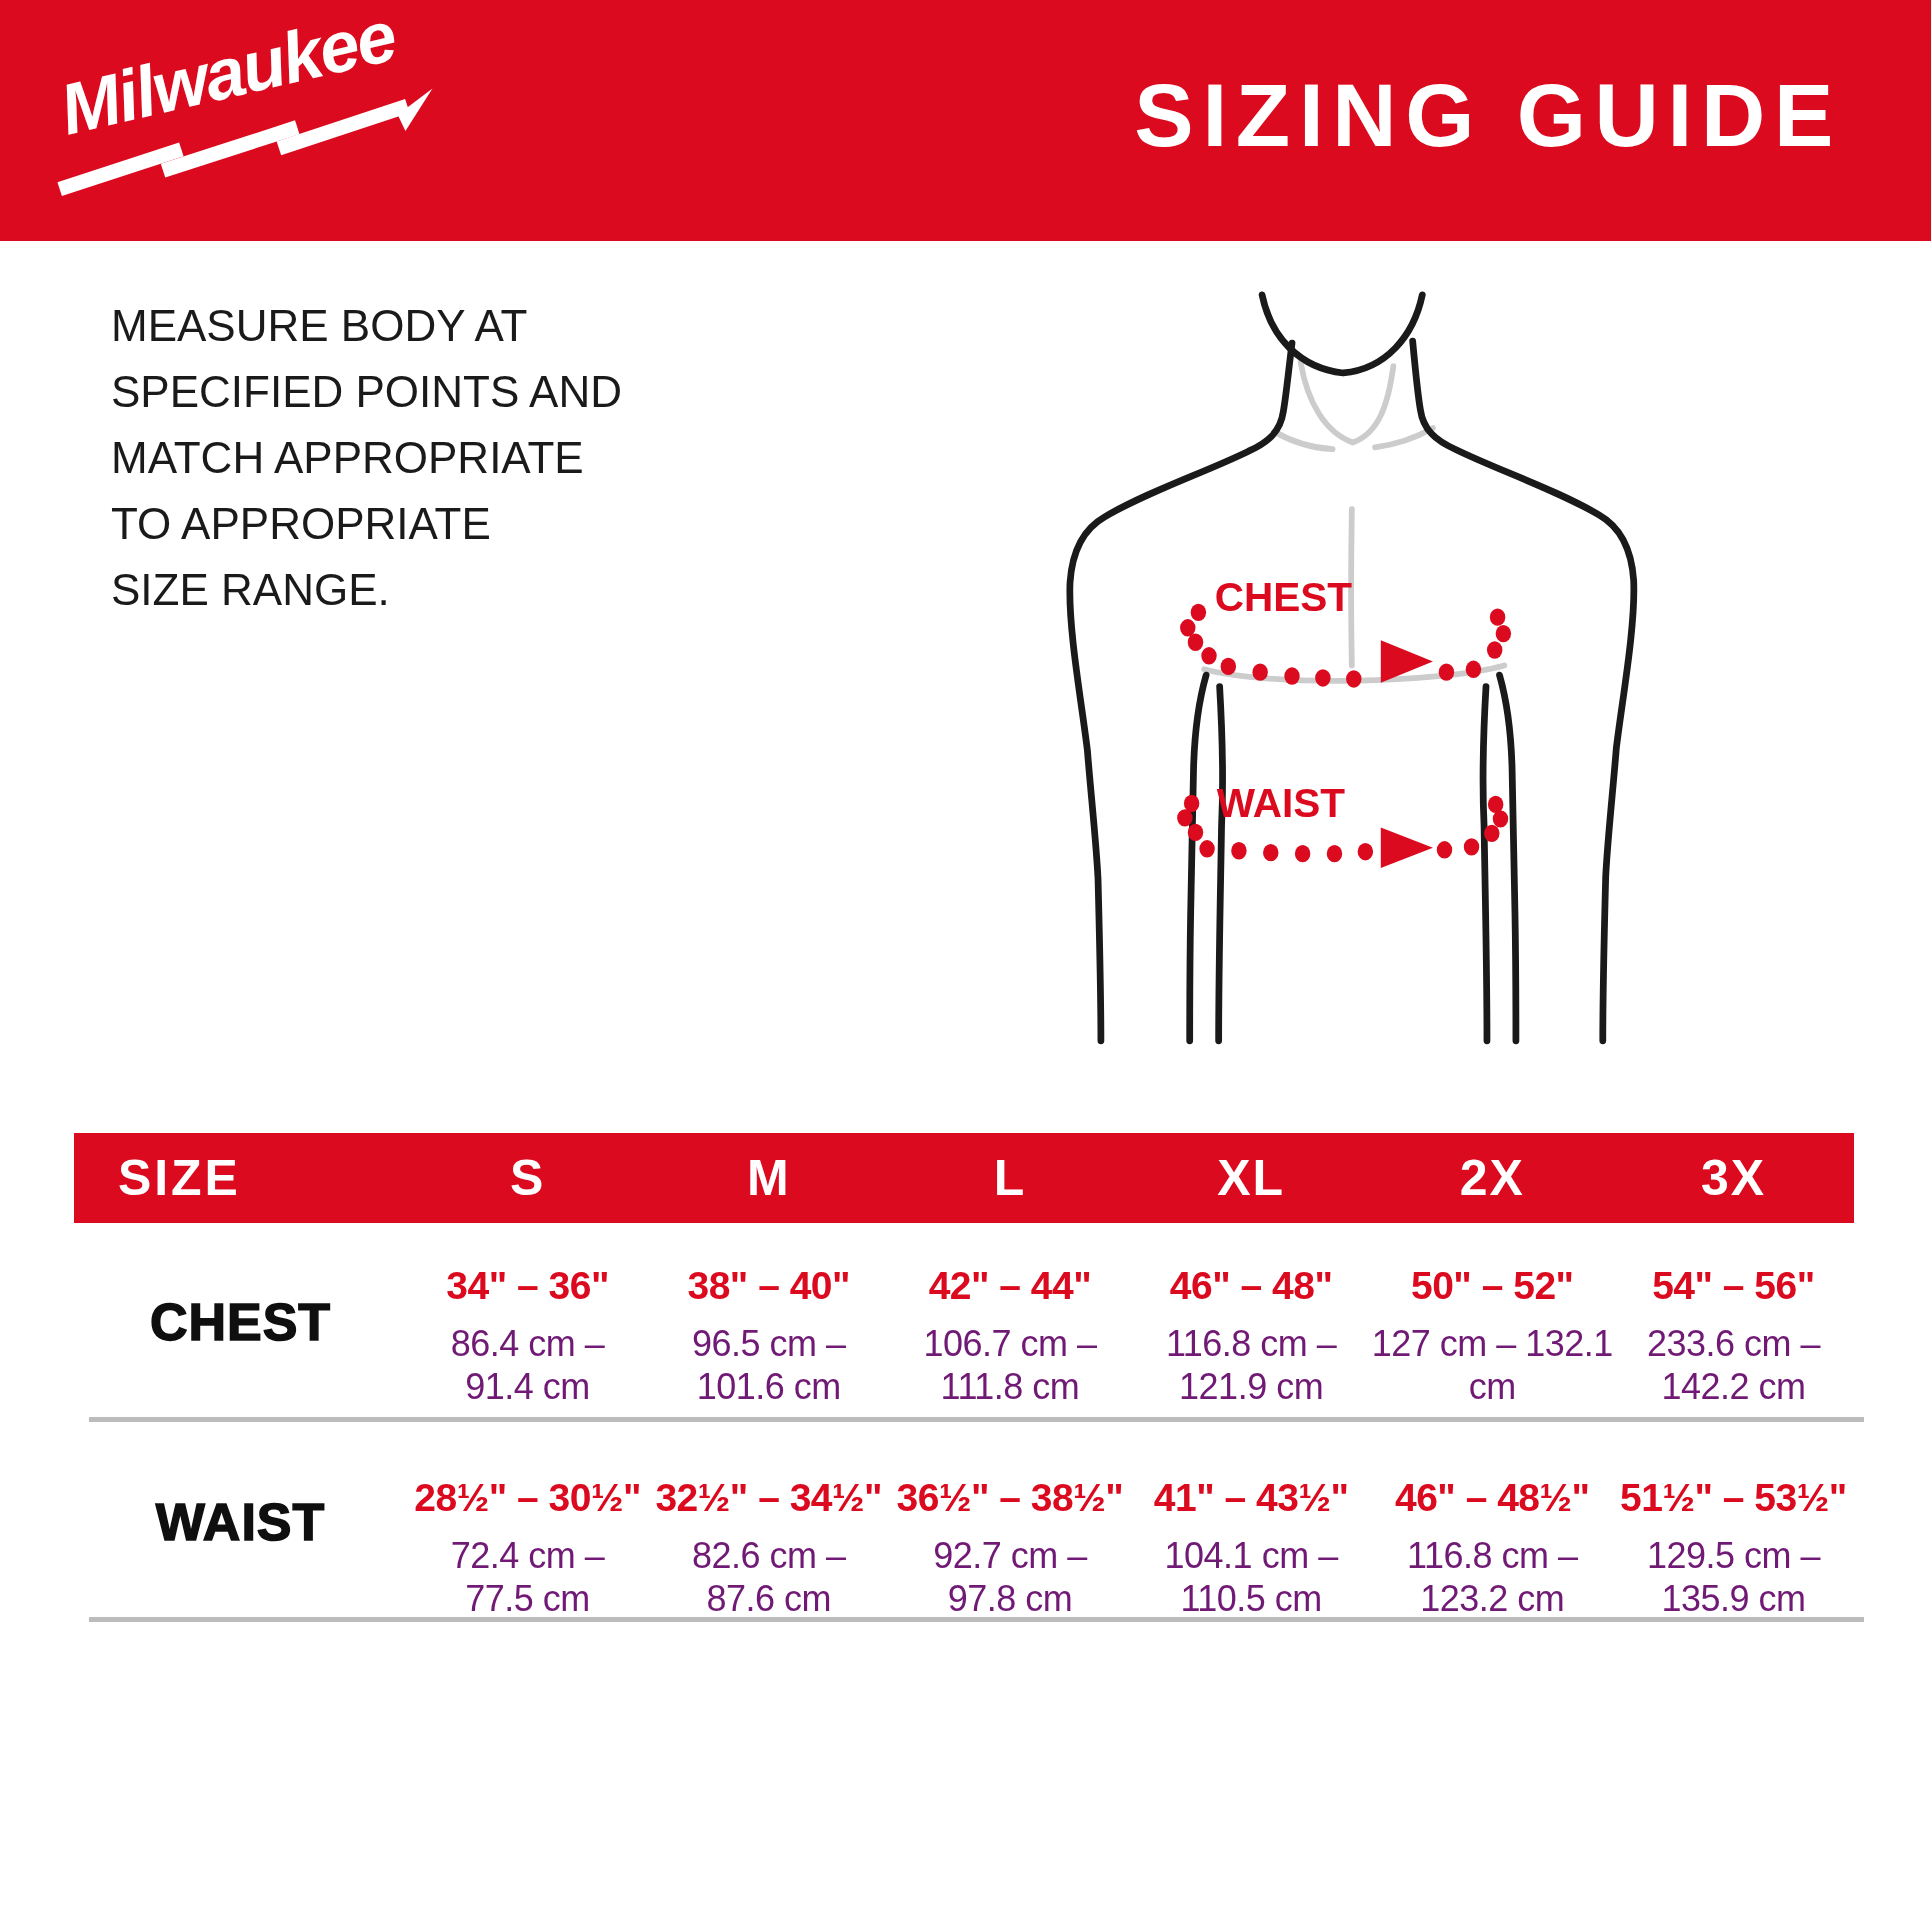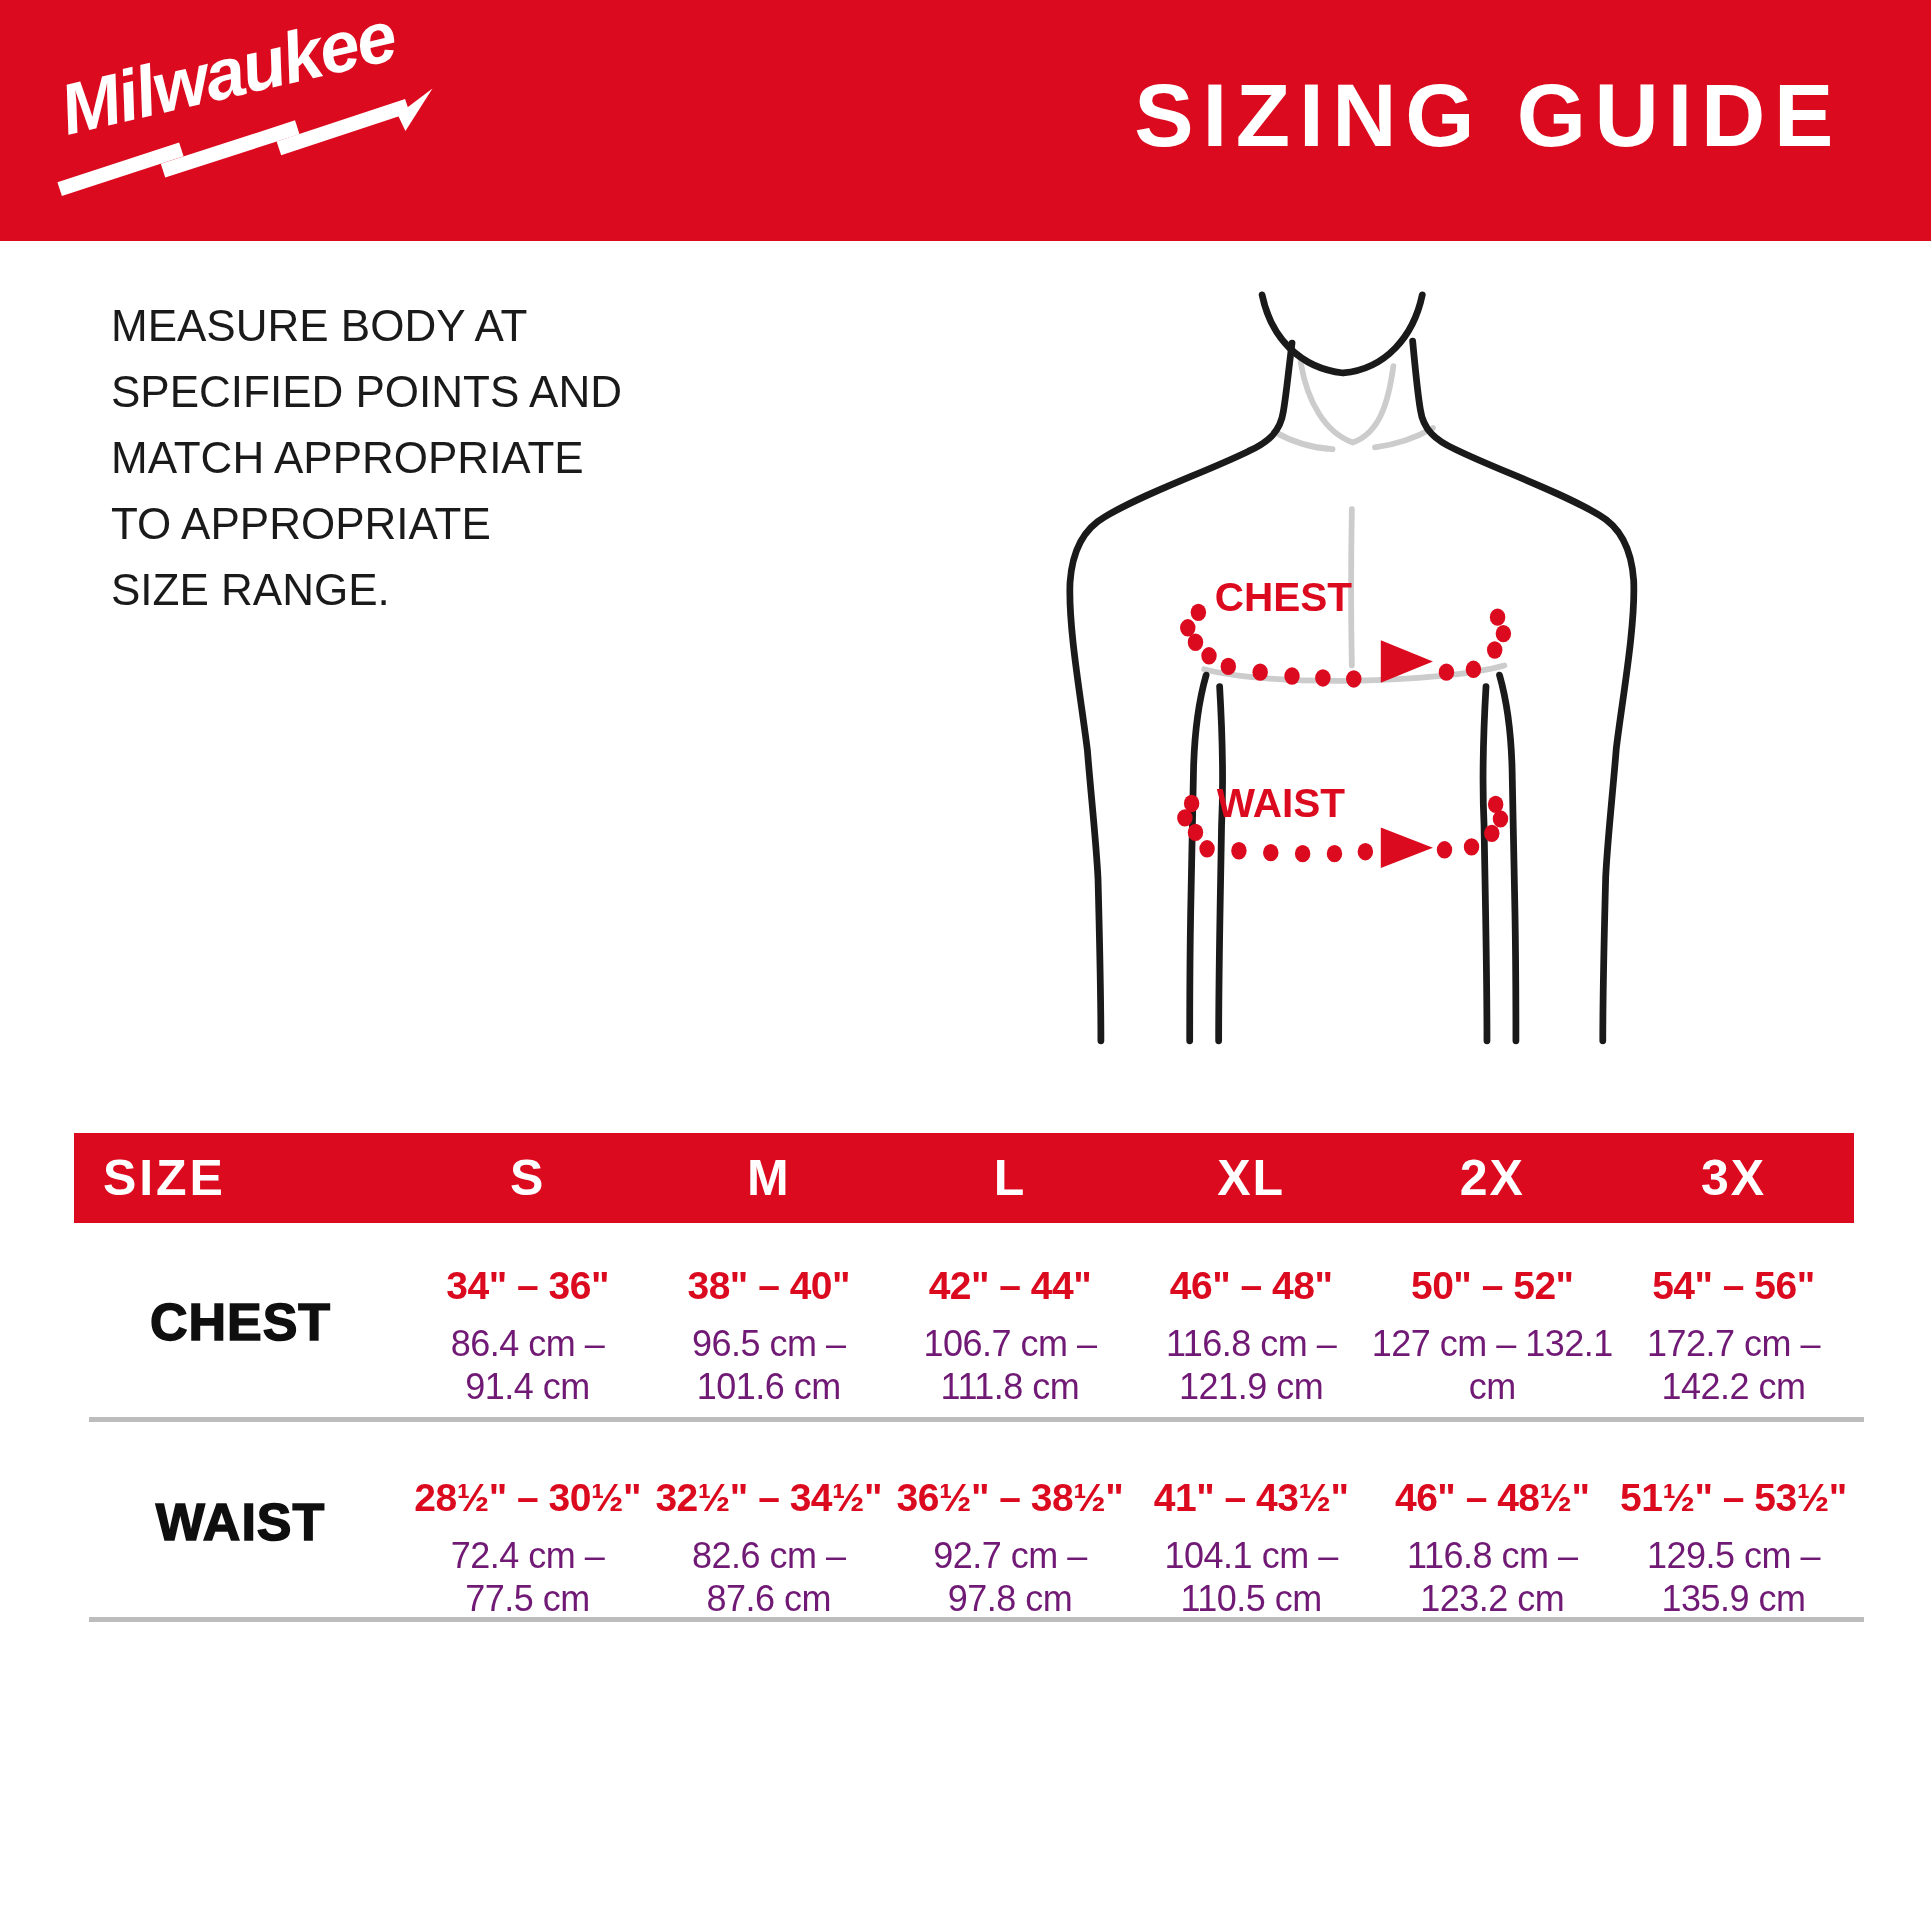--- a/index.html
+++ b/index.html
@@ -22,21 +22,21 @@
   .figure-svg{position:absolute;left:1043px;top:285px;width:637px;height:840px;}
   .figure-svg .outline{fill:none;stroke:#1a1a1a;stroke-width:7;stroke-linecap:round;}
   .figure-svg .detail{fill:none;stroke:#cccccc;stroke-width:6;stroke-linecap:round;}
   .figure-svg .dot{fill:#DB0A1E;}
   .figure-svg .tape-label{fill:#DB0A1E;font-weight:bold;font-size:42px;letter-spacing:0;}
   
   .thead{
     position:absolute;left:74px;top:1133px;width:1780px;height:90px;background:#DB0A1E;
     display:flex;align-items:center;color:#fff;font-weight:bold;font-size:50px;
   }
-  .th-size{width:333px;padding-left:29px;letter-spacing:2.9px;box-sizing:border-box;}
+  .th-size{width:333px;padding-left:44px;letter-spacing:2.9px;box-sizing:border-box;}
   .th{flex:1;text-align:center;letter-spacing:1.9px;}
   .tbody{position:absolute;left:74px;top:1222px;width:1780px;}
   .trow{position:relative;height:200px;display:flex;}
   .trow .row-label{
     width:333px;display:flex;align-items:center;justify-content:center;
     font-size:52px;font-weight:bold;letter-spacing:1px;color:#0f0f0f;
     -webkit-text-stroke:1.5px #0f0f0f;
   }
   .trow .cell{flex:1;text-align:center;box-sizing:border-box;}
   .trow.r1 .cell{padding-top:42px;}
@@ -172,21 +172,21 @@
         <div class="cell">
           <div class="in">50" – 52"</div>
           <div class="cm">
             <div>127 cm –  132.1</div>
             <div>cm</div>
           </div>
         </div>
         <div class="cell">
           <div class="in">54" – 56"</div>
           <div class="cm">
-            <div>172.7 cm –</div>
+            <div>233.6 cm –</div>
             <div>142.2 cm</div>
           </div>
         </div>
         <div class="divider"></div>
       </div>
 
       <div class="trow r2">
         <div class="row-label">WAIST</div>
         <div class="cell">
           <div class="in">28½" – 30½"</div>

